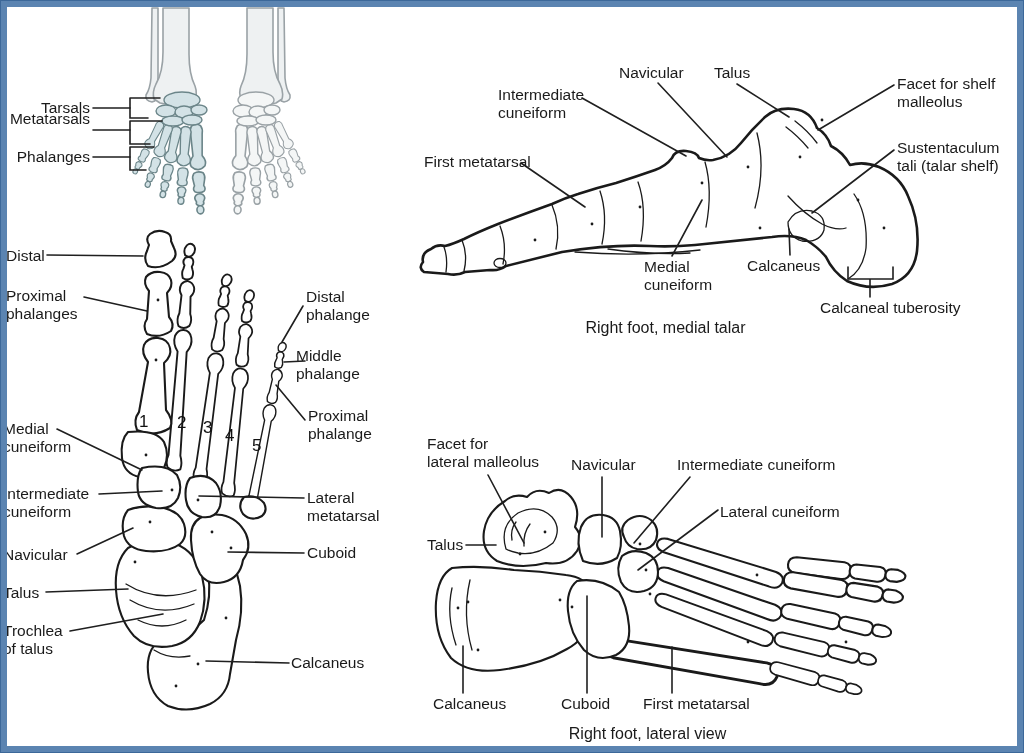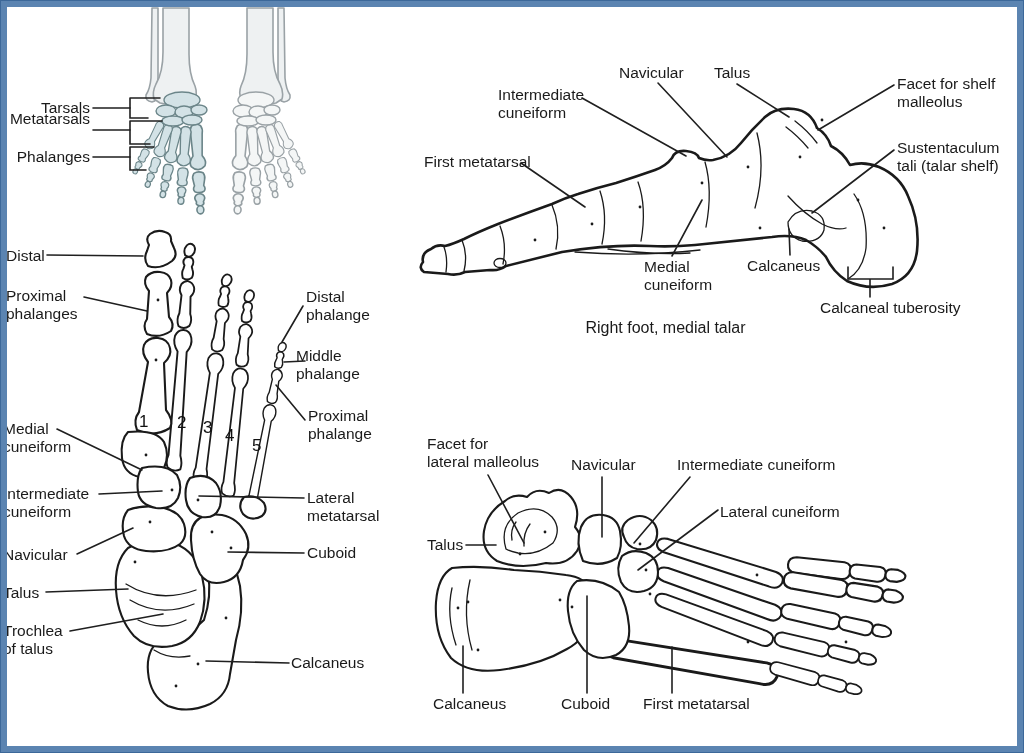--- a/index.html
+++ b/index.html
@@ -340,16 +340,17 @@
 
   <div class="lbl" style="left:427px;top:435px;width:122px">Facet for
 lateral malleolus</div>
   <div class="lbl" style="left:571px;top:456px">Navicular</div>
   <div class="lbl" style="left:677px;top:456px;width:170px">Intermediate cuneiform</div>
   <div class="lbl" style="left:720px;top:503px;width:130px">Lateral cuneiform</div>
   <div class="lbl" style="left:427px;top:536px">Talus</div>
   <div class="lbl" style="left:433px;top:695px">Calcaneus</div>
   <div class="lbl" style="left:561px;top:695px">Cuboid</div>
   <div class="lbl" style="left:643px;top:695px;width:120px">First metatarsal</div>
+  <div class="cap" style="left:545px;top:725px;width:205px">Right foot, lateral view</div>
 
   <div class="border-outer"></div>
   <div class="border-inner"></div>
 </div>
 
 </body></html>

